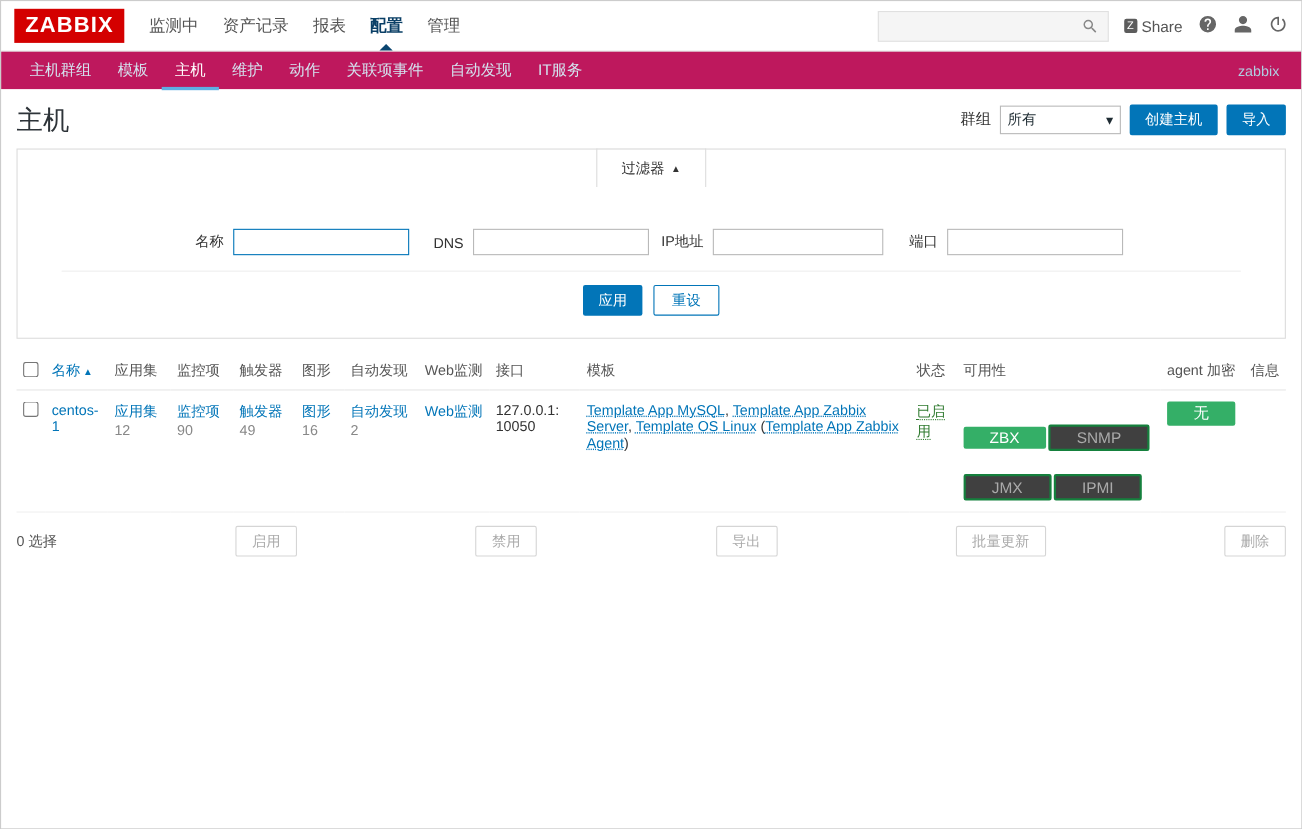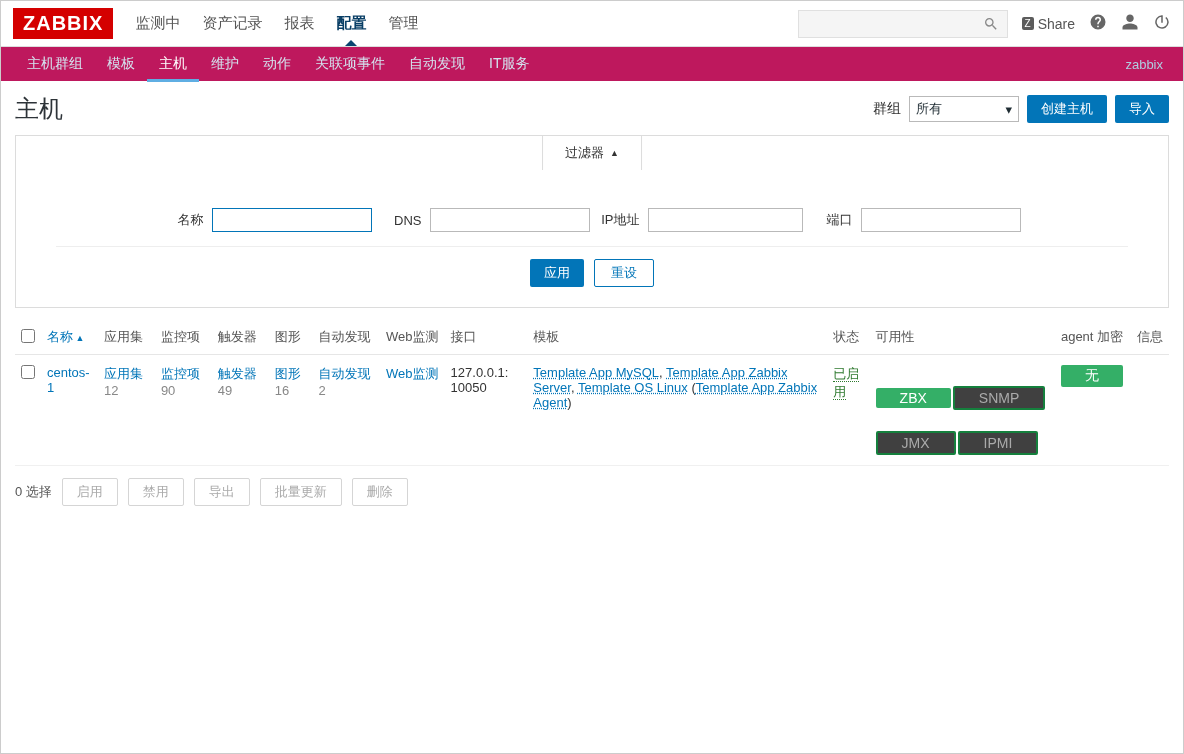--- a/index.html
+++ b/index.html
@@ -51,21 +51,21 @@
 .link { color: #0275b8; cursor: pointer; }
 .link-underline { color: #0275b8; text-decoration: underline dotted; cursor: pointer; }
 .gray { color: #888; }
 .status-enabled { color: #2f7a2f; border-bottom: 1px dotted #2f7a2f; cursor: pointer; }
 .badge { display: inline-block; padding: 2px 24px; font-size: 14px; border-radius: 2px; margin-right: 2px; }
 .badge-green { background: #34af67; color: #fff; }
 .badge-gray { background: #404040; color: #aaa; border: 2px solid #15803d; margin-top: 21px; }
 .badge-none { background: #34af67; color: #fff; }
 .footer-info { text-align: right; color: #666; font-size: 13px; padding: 12px 18px; }
 
-.actions { display: flex; align-items: center; gap: 10px; padding: 12px 14px; }
+.actions { display: flex; align-items: center; gap: 10px; padding: 12px 14px; justify-content: space-between; }
 .select-count { font-size: 13px; color: #555; }
 .btn-disabled { background: #fff; color: #aaa; border: 1px solid #d5d5d5; height: 28px; padding: 0 14px; font-size: 13px; border-radius: 2px; cursor: default; }
 
 .cb { width: 14px; height: 14px; }
 </style>
 </head>
 <body>
 
 <div class="topbar">
   <div class="logo">ZABBIX</div>

